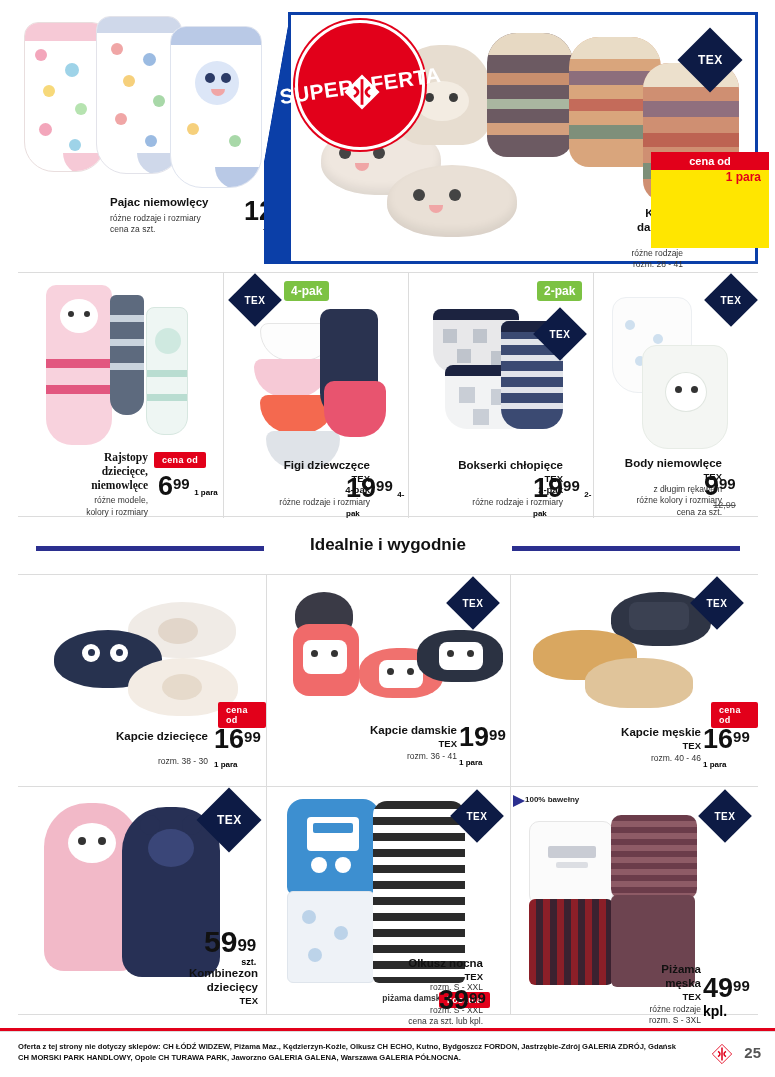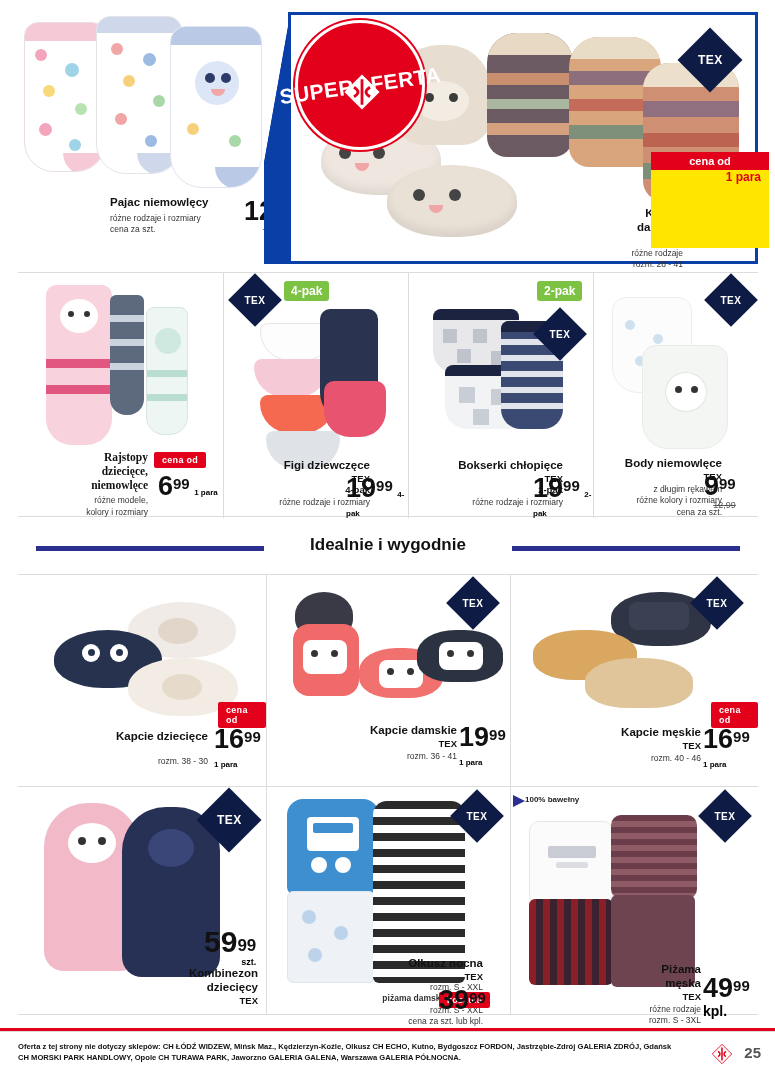--- a/index.html
+++ b/index.html
@@ -569,21 +569,21 @@
       </div>
       <div style="position:absolute;left:192px;top:188px;">
         <span class="price"><span class="int">49</span><span class="dec">99</span></span>
         <span style="font-size:14px;font-weight:bold;">kpl.</span>
       </div>
     </div>
   </div>
 
   <div class="redline"></div>
   <div class="footer">
-    <div class="txt">Oferta z tej strony nie dotyczy sklepów: CH ŁÓDŹ WIDZEW, Mińsk Maz., Kędzierzyn-Koźle, Olkusz CH ECHO, Kutno, Bydgoszcz FORDON, Jastrzębie-Zdrój GALERIA ZDRÓJ, Gdańsk CH MORSKI PARK HANDLOWY, Opole CH TURAWA PARK, Jaworzno GALERIA GALENA, Warszawa GALERIA PÓŁNOCNA.</div>
+    <div class="txt">Oferta z tej strony nie dotyczy sklepów: CH ŁÓDŹ WIDZEW, Piżama Maz., Kędzierzyn-Koźle, Olkusz CH ECHO, Kutno, Bydgoszcz FORDON, Jastrzębie-Zdrój GALERIA ZDRÓJ, Gdańsk CH MORSKI PARK HANDLOWY, Opole CH TURAWA PARK, Jaworzno GALERIA GALENA, Warszawa GALERIA PÓŁNOCNA.</div>
     <svg class="cf" viewBox="0 0 100 100">
       <path d="M50 6 L94 50 L50 94 L6 50 Z" fill="#ffffff" stroke="#e2001a" stroke-width="4"></path>
       <path d="M50 20 L50 80 M32 38 Q50 50 32 62 M68 38 Q50 50 68 62" stroke="#e2001a" stroke-width="7" fill="none"></path>
     </svg>
     <div class="pageno">25</div>
   </div>
 
 </div>
 
 </body></html>

